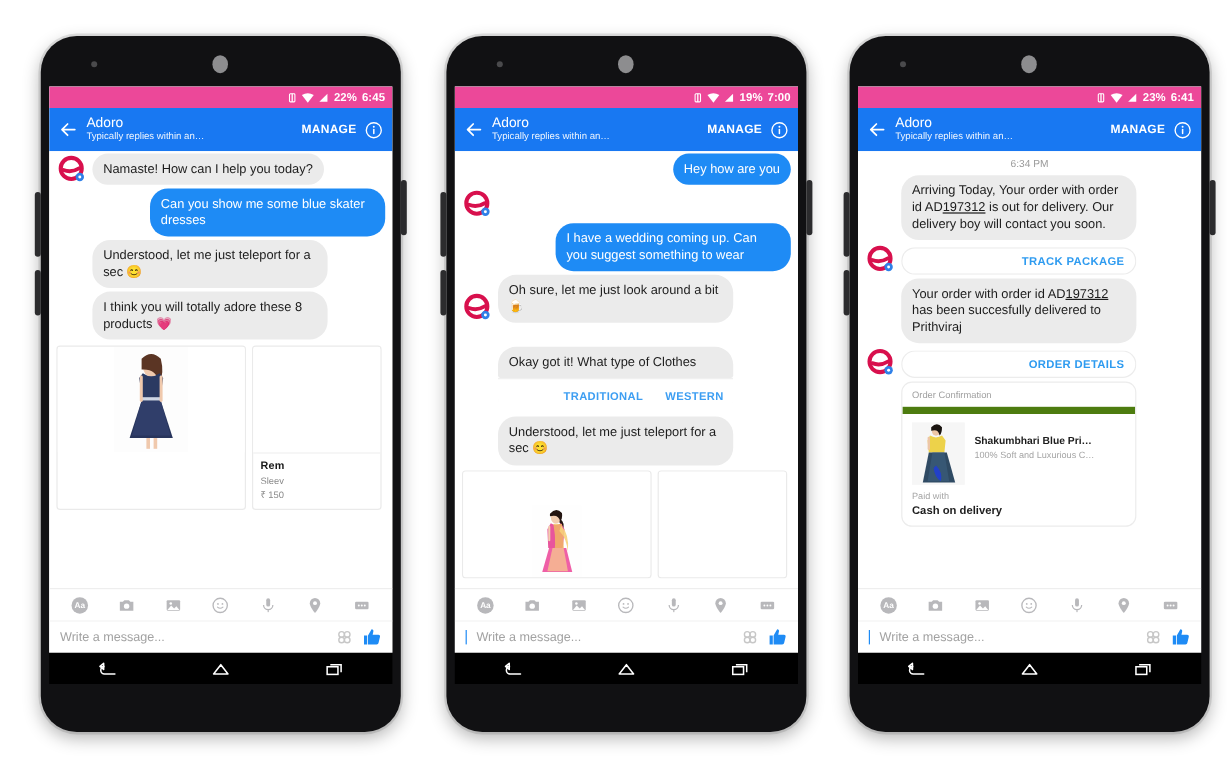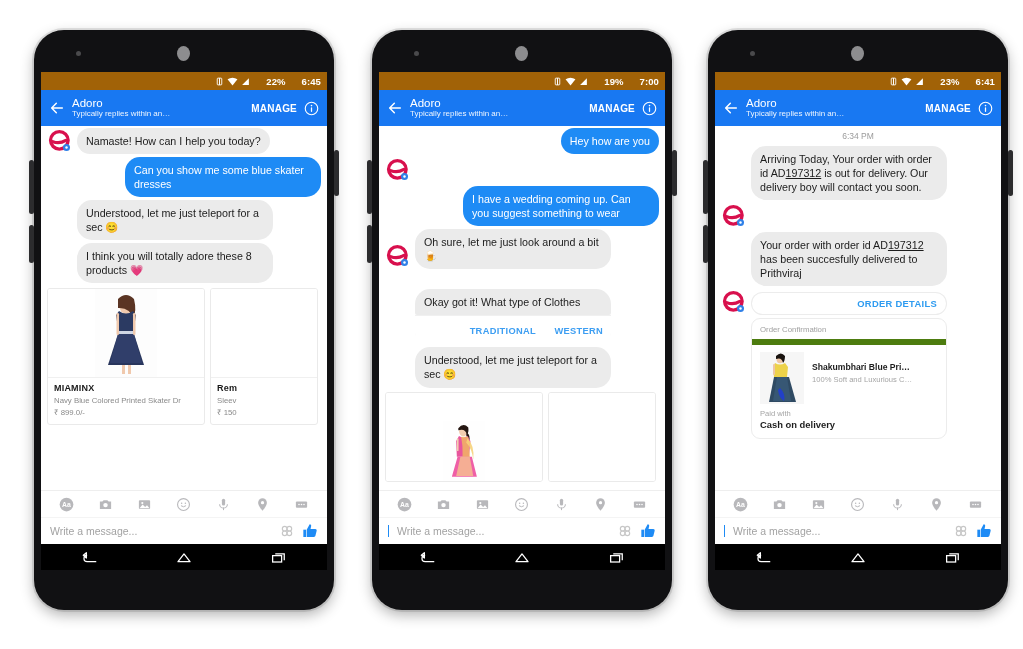--- a/index.html
+++ b/index.html
@@ -39,23 +39,23 @@
 
   .screen {
     position: absolute; left: 7px; top: 42px;
     width: 286px; height: 472px;
     background: #ffffff; overflow: hidden;
     display: flex; flex-direction: column;
   }
 
   
   .statusbar {
-    height: 18px; background: #a16207;
+    height: 18px; background: #ec4899;
     display: flex; align-items: center; justify-content: flex-end;
-    padding-right: 6px; gap: 16px;
+    padding-right: 6px; gap: 4px;
     color: #fff; font-size: 9.5px; font-weight: bold;
     flex: 0 0 auto;
   }
   .sb-icons { display: flex; align-items: center; gap: 3px; }
   .sb-text { letter-spacing: .1px; }
 
   
   .appbar {
     height: 36px; background: #1878f2; color: #fff;
     display: flex; align-items: center; padding: 0 8px; gap: 7px;
@@ -241,25 +241,20 @@
                 <path d="M24 22 q7 5 14 0 l3 4 -3 20 -14 0 -3 -20 z" fill="#2b3a62"></path>
                 <rect x="23" y="42" width="16" height="3" fill="#cfd6e4"></rect>
                 <path d="M23 45 L39 45 L49 76 L13 76 Z" fill="#28355c"></path>
                 <path d="M23 45 L39 45 L47 74 L15 74 Z" fill="#32416e" opacity=".8"></path>
                 <rect x="21.5" y="24" width="2.5" height="22" rx="1.2" fill="#f0c9ad"></rect>
                 <rect x="38" y="24" width="2.5" height="22" rx="1.2" fill="#f0c9ad"></rect>
                 <rect x="27" y="76" width="3" height="9" fill="#f0c9ad"></rect>
                 <rect x="33" y="76" width="3" height="9" fill="#f0c9ad"></rect>
               </svg>
             </div>
-            <div class="pinfo">
-              <div class="ptitle">MIAMINX</div>
-              <div class="pdesc">Navy Blue Colored Printed Skater Dr</div>
-              <div class="pprice">₹ 899.0/-</div>
-            </div>
           </div>
           <div class="pcard partial">
             <div class="pimg"></div>
             <div class="pinfo">
               <div class="ptitle">Rem</div>
               <div class="pdesc">Sleev</div>
               <div class="pprice">₹ 150</div>
             </div>
           </div>
         </div>
@@ -575,20 +570,21 @@
           <div class="avatar-slot">
             <div class="avatar">
               <svg viewBox="0 0 40 40" width="26" height="26">
                 <circle cx="19" cy="19" r="13.5" fill="none" stroke="#d8104d" stroke-width="5.2"></circle>
                 <path d="M9 21 q10 4 20 -2" fill="none" stroke="#d8104d" stroke-width="5" stroke-linecap="round"></path>
                 <circle cx="30" cy="30" r="5.4" fill="#2f80e8"></circle>
                 <circle cx="30" cy="30" r="1.9" fill="#fff"></circle>
               </svg>
             </div>
           </div>
+          <div class="linkbubble">TRACK PACKAGE</div>
         </div>
 
         <div class="row">
           <div class="avatar-slot"></div>
           <div class="bubble in"><span>Your order with order id AD</span><u>197312</u><span> has been succesfully delivered to Prithviraj</span></div>
         </div>
 
         <div class="row">
           <div class="avatar-slot">
             <div class="avatar">

